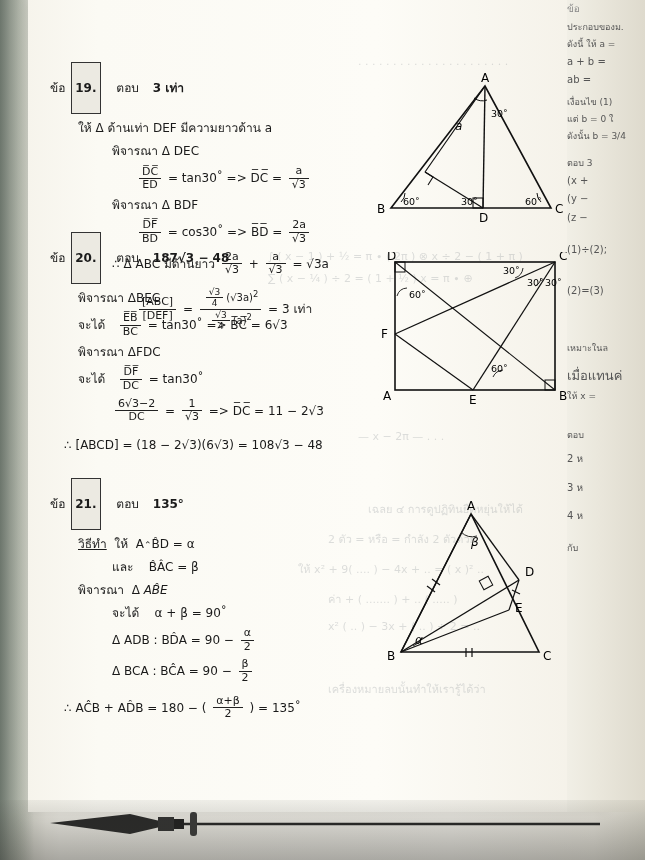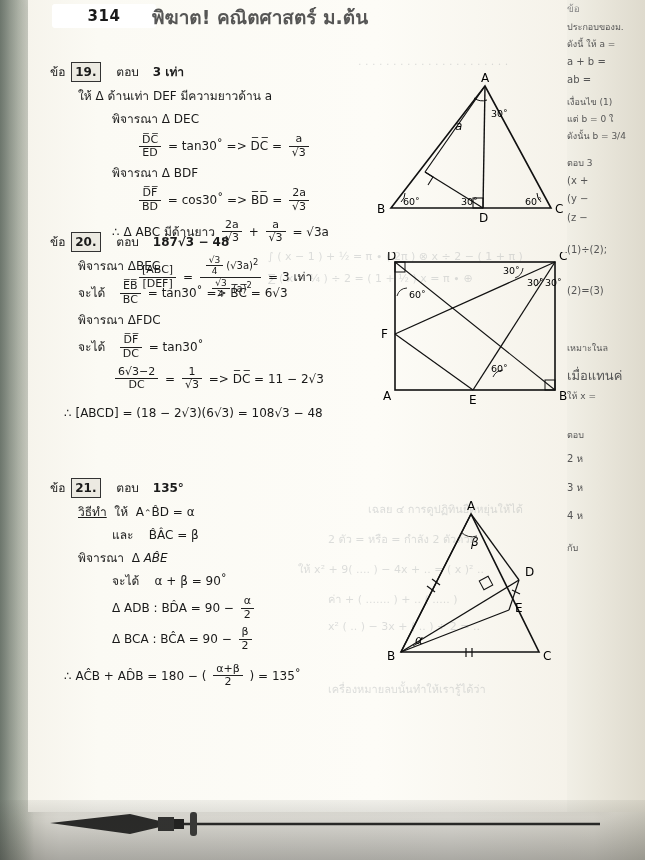--- a/index.html
+++ b/index.html
@@ -46,21 +46,21 @@
   }
   .head-title{
     position:absolute;left:124px;top:2px;
     font-size:19px;font-weight:bold;color:#3a3a3a;
     font-family:"DejaVu Sans","Liberation Sans",sans-serif;
     opacity:.85;
   }
   
   .prob{position:absolute;font-size:12px;line-height:1.5;}
   .boxnum{
-    display:inline-block;border:1px solid #333;padding:0 3px;margin:0 2px;
+    display:inline-block;border:1px solid #333;padding:16px 3px;margin:0 2px;
     font-weight:bold;background:#eceae2;
   }
   .ans{font-weight:bold;}
   .ind1{margin-left:28px;}
   .ind2{margin-left:62px;}
   .ind3{margin-left:86px;}
   .row{white-space:nowrap;margin-top:5px;}
   .frac{display:inline-block;vertical-align:middle;text-align:center;font-size:11px;line-height:1.15;margin:0 3px;}
   .frac .num{display:block;border-bottom:1px solid #222;padding:0 3px;}
   .frac .den{display:block;padding:0 3px;}
@@ -85,29 +85,28 @@
 <body>
 
 <div class="book-bg"></div>
 <div class="spine-curve"></div>
 
 <div class="page">
 
   <div class="ghost" style="left:330px;top:55px;width:240px;">. . . . . . . . . . . . . . . . . . . . . .</div>
   <div class="ghost" style="left:240px;top:250px;width:330px;">∫ ( x − 1 ) + ½ = π ∙ ( 2π ) ⊗ x ÷ 2 − ( 1 + π )</div>
   <div class="ghost" style="left:240px;top:272px;width:330px;">∑ ( x − ⅟₄ ) ÷ 2 = ( 1 + ½ ) x = π ∙ ⊕</div>
+  <div class="ghost" style="left:330px;top:430px;width:200px;">— x − 2π — . . .</div>
   <div class="ghost" style="left:340px;top:500px;width:230px;">เฉลย ๔ การดูปฏิทินยืดหยุ่นให้ได้</div>
   <div class="ghost" style="left:300px;top:530px;width:240px;">2 ตัว = หรือ = กำลัง 2 ตัวด้วย</div>
   <div class="ghost" style="left:270px;top:560px;width:290px;">ให้ x² + 9( .... ) − 4x + .. = ( x )² ..</div>
   <div class="ghost" style="left:300px;top:590px;width:250px;">ค่า + ( ....... ) + .. ( ..... )</div>
   <div class="ghost" style="left:300px;top:620px;width:250px;">x² ( .. ) − 3x + ( .. ) ÷ 2 = ..</div>
   <div class="ghost" style="left:300px;top:680px;width:250px;">เครื่องหมายลบนั้นทำให้เรารู้ได้ว่า</div>
 
-  <div class="pagenum">314</div>
-  <div class="head-title">พิฆาต! คณิตศาสตร์ ม.ต้น</div>
 
   <div class="prob" style="left:22px;top:62px;width:340px;">
     <div class="row" style="margin-top:0;">
       <span>ข้อ</span>
       <span class="boxnum">19.</span>
       <span style="margin-left:10px;">ตอบ</span>
       <span class="ans" style="margin-left:10px;">3 เท่า</span>
     </div>
     <div class="row ind1">ให้ Δ ด้านเท่า DEF มีความยาวด้าน a</div>
     <div class="row ind2">พิจารณา Δ DEC</div>

